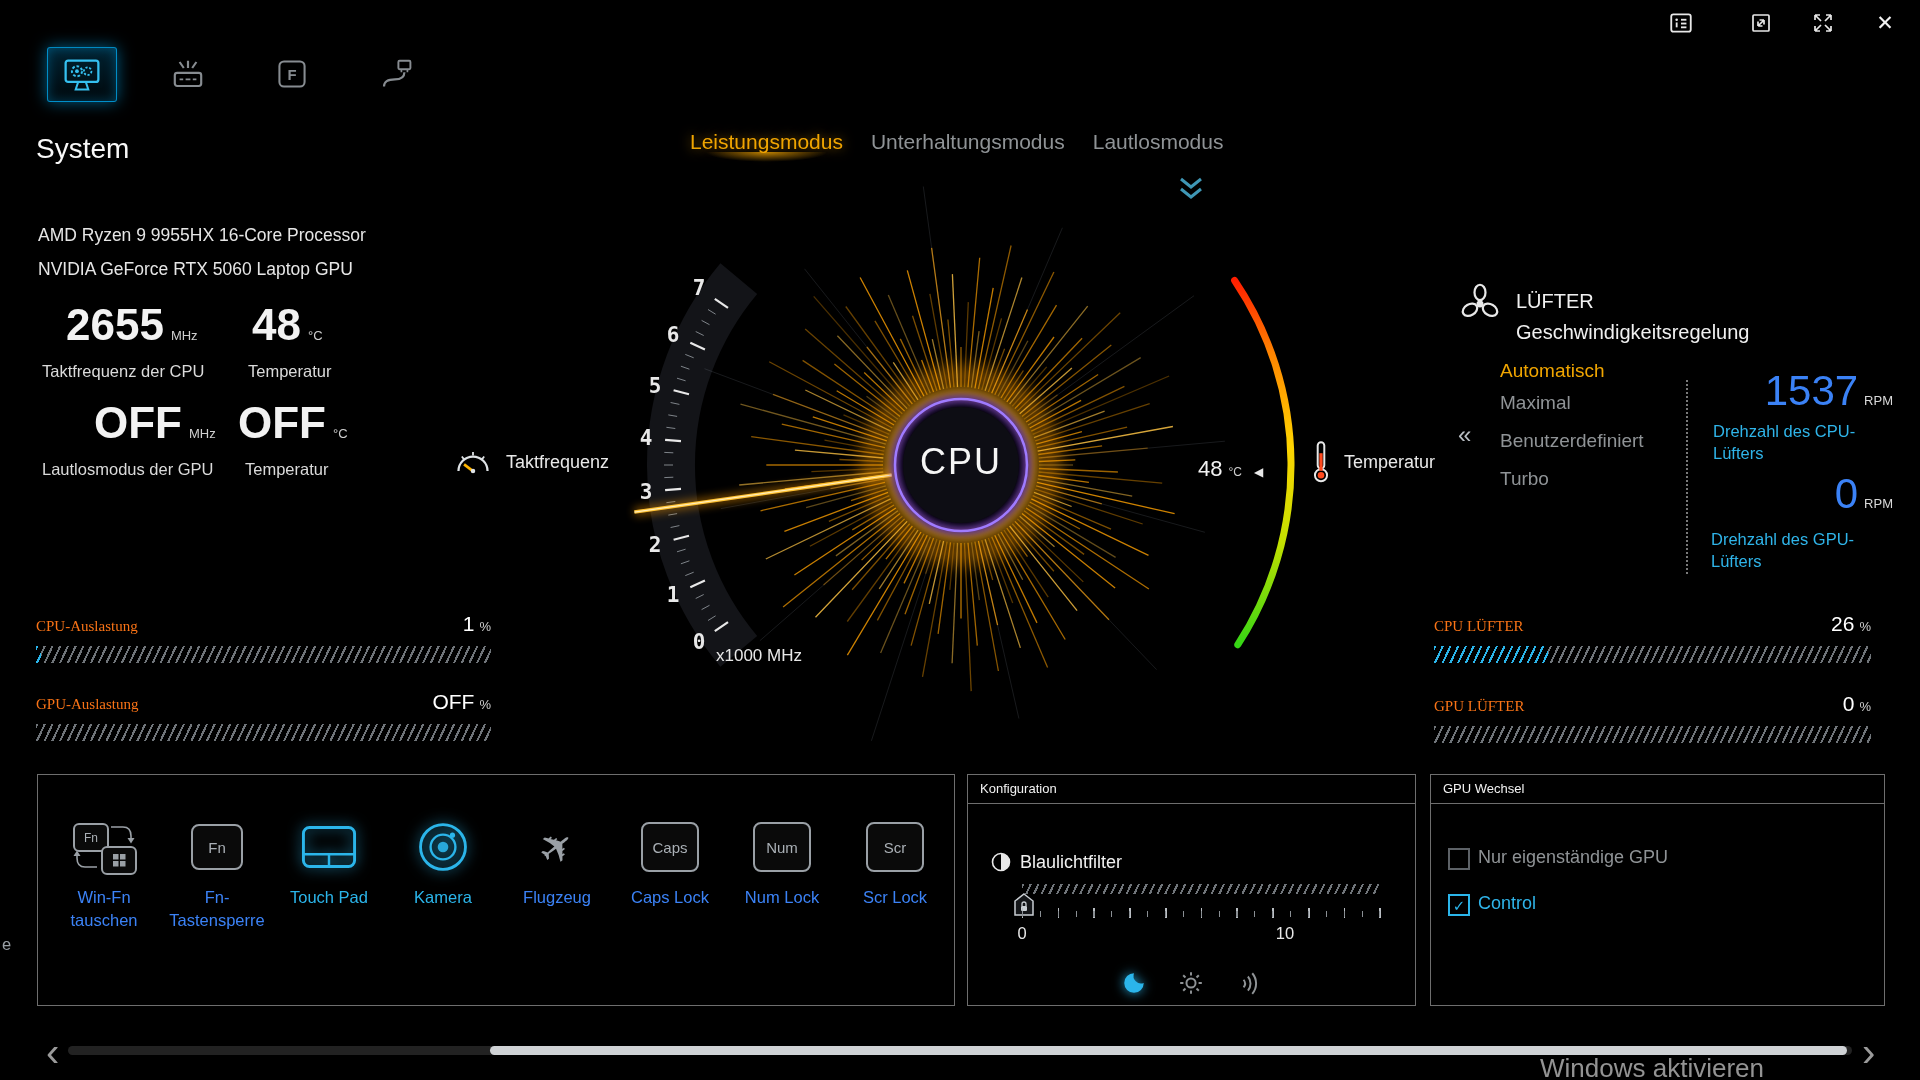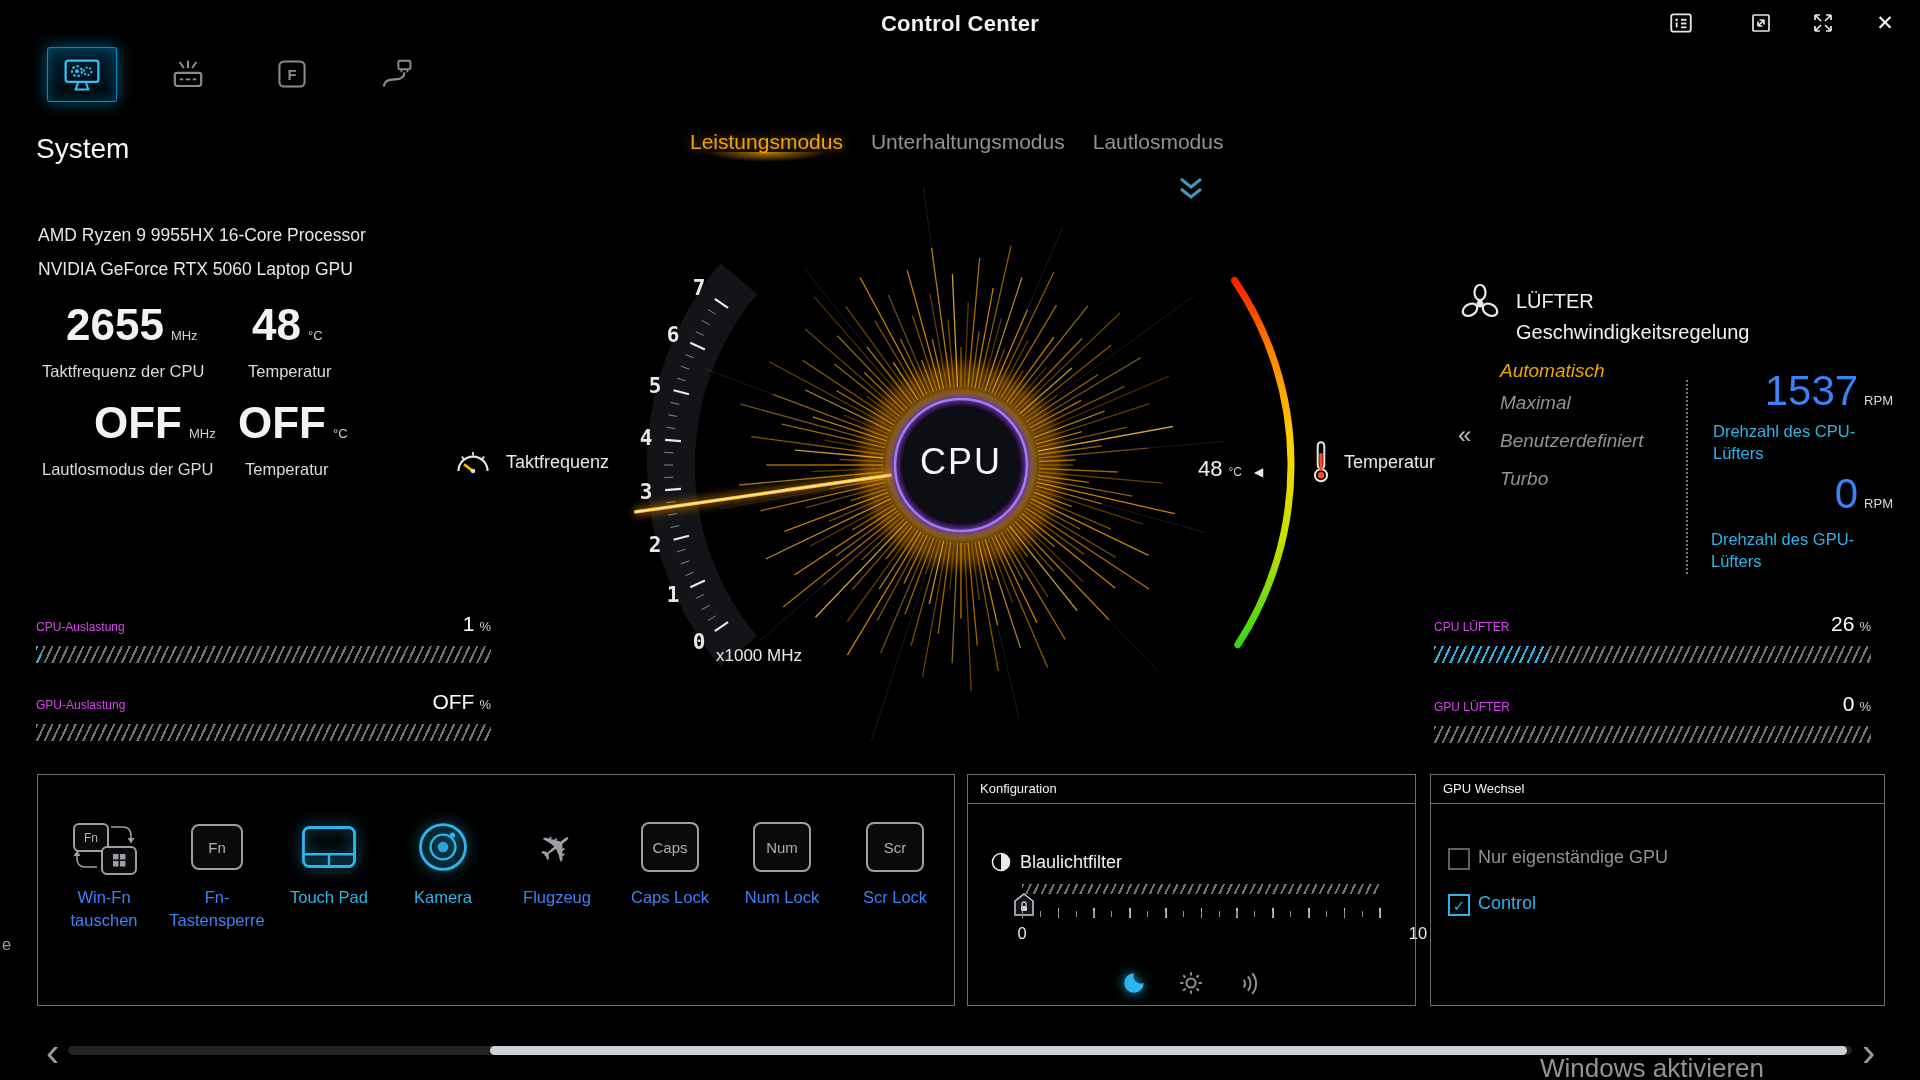--- a/index.html
+++ b/index.html
@@ -18,21 +18,21 @@
      box-shadow:0 0 16px rgba(0,170,240,.55), inset 0 0 12px rgba(0,170,240,.35);}
   .tab-btn svg{stroke:currentColor;fill:none;}
   
   .sys-heading{left:36px;top:133px;font-size:28px;color:#f8f8f8;font-weight:400;}
   .sys-line{font-size:17.5px;color:#e6e6e6;}
   .stat{display:flex;align-items:baseline;gap:7px;}
   .stat-value{font-size:44px;color:#f2f2f2;font-weight:700;}
   .stat-unit{font-size:13px;color:#cfcfcf;}
   .stat-label{font-size:16.5px;color:#dadada;}
   .usage-row{display:flex;justify-content:space-between;align-items:baseline;}
-  .usage-label{font-size:12px;color:#d946ef;}
+  .usage-label{font-size:15px;color:#f97316;font-family:Liberation Serif, serif;}
   .val-num{font-size:21px;color:#fff;}
   .val-unit{font-size:13px;color:#cfcfcf;margin-left:5px;}
   .hatch-bar{height:17px;background:repeating-linear-gradient(115deg,#70757a 0 2px,transparent 2px 7px);overflow:hidden;}
   .hatch-fill{position:absolute;left:0;top:0;bottom:0;width:0;background:repeating-linear-gradient(115deg,#2bb5ea 0 2px,transparent 2px 7px);}
   
   .modes-row{left:690px;top:130px;display:flex;gap:28px;}
   .mode-item{font-size:21px;color:#8f9396;cursor:pointer;position:relative;}
   .mode-item.active{color:#f0a500;text-shadow:0 0 12px rgba(245,166,0,.6);}
   .mode-item.active::after{content:"";position:absolute;left:-10px;right:-10px;bottom:-12px;height:14px;
      background:radial-gradient(ellipse 50% 100% at 50% 0%,rgba(245,166,0,.75),rgba(245,166,0,0) 70%);}
@@ -40,21 +40,21 @@
   .cpu-label{left:901px;top:441px;width:120px;text-align:center;font-size:36px;color:#f5f5f5;letter-spacing:2px;}
   .x1000{left:695px;top:646px;font-size:17px;color:#e8e8e8;margin-left:21px;}
   .takt-label{left:506px;top:452px;font-size:18px;color:#e8e8e8;}
   .temp-reading{left:1198px;top:456px;display:flex;align-items:baseline;gap:6px;}
   .temp-num{font-size:22px;color:#f2f2f2;}
   .temp-unit{font-size:12px;color:#cfcfcf;}
   .temp-marker{font-size:12px;color:#e8e8e8;margin-left:6px;}
   .temp-label{left:1344px;top:452px;font-size:18px;color:#e8e8e8;}
   
   .fan-title{font-size:20px;color:#f0f0f0;}
-  .fan-opt{left:1500px;font-size:19px;color:#8f9396;cursor:pointer;font-style:italic;}
+  .fan-opt{left:1500px;font-size:19px;color:#8f9396;cursor:pointer;}
   .fan-opt.active{color:#f0a500;}
   .fan-chevrons{left:1458px;top:423px;font-size:24px;color:#b9bec3;cursor:pointer;line-height:1;}
   .dotted-divider{left:1686px;top:380px;height:194px;border-left:2px dotted #7a7a7a;}
   .rpm-row{right:27px;display:flex;align-items:baseline;gap:6px;}
   .rpm-num{font-size:42px;color:#3b82f6;}
   .rpm-unit{font-size:13px;color:#d8d8d8;}
   .rpm-link{width:185px;font-size:16.5px;line-height:1.35;color:#2fb4e9;}
   
   .panel{border:1px solid rgba(200,200,200,.55);background:rgba(0,0,0,.2);}
   .panel-title-row{position:absolute;left:0;top:0;right:0;height:28px;line-height:28px;padding-left:12px;
@@ -87,21 +87,20 @@
   
   .scroll-arrow{font-size:40px;color:#9a9a9a;cursor:pointer;line-height:1;}
   .scroll-track{left:68px;top:1046px;width:1784px;height:9px;background:#222;border-radius:5px;}
   .scroll-thumb{left:490px;top:1046px;width:1357px;height:9px;background:#cfd2d5;border-radius:5px;cursor:pointer;}
   .watermark{left:1540px;top:1053px;font-size:26px;color:#a8a8a8;opacity:.88;}
 </style>
 </head>
 <body>
 
 <div class="abs titlebar">
-  <div class="abs title-text">Control Center</div>
 
   <div class="abs tb-btn" style="left:1662px">
     <svg width="26" height="26" viewBox="0 0 24 24">
       <rect x="3" y="4" width="18" height="16" rx="2"></rect>
       <circle cx="8" cy="9" r="1.2" fill="#e8e8e8" stroke="none"></circle>
       <line x1="8" y1="11.5" x2="8" y2="16"></line>
       <line x1="12" y1="9" x2="17" y2="9"></line>
         <line x1="12" y1="12.5" x2="17" y2="12.5"></line>
         <line x1="12" y1="16" x2="17" y2="16"></line>
     </svg>
@@ -619,21 +618,21 @@
 <div class="abs" style="left:1014px;top:893px">
   <svg width="20" height="23" viewBox="0 0 20 23">
     <polygon points="10,1 19,8 19,22 1,22 1,8" fill="#141619" stroke="#c9ced3" stroke-width="1.5"></polygon>
     <rect x="7" y="13" width="6" height="5" rx="1" fill="#c9ced3"></rect>
     <path d="M8 13 v-2 a2 2 0 0 1 4 0 v2" stroke="#c9ced3" fill="none" stroke-width="1.3"></path>
   </svg>
 </div>
 <div class="abs ruler-major" style="left:1022px;top:908px;width:359px"></div>
 <div class="abs ruler-minor" style="left:1022px;top:911px;width:359px"></div>
 <div class="abs slider-num" style="left:1012px;top:924px;width:20px">0</div>
-<div class="abs slider-num" style="left:1405px;top:924px;width:26px">10</div>
+<div class="abs slider-num" style="left:1272px;top:924px;width:26px">10</div>
 
 <div class="abs cfg-icon-btn" style="left:1117px;top:966px">
   <svg width="26" height="26" viewBox="0 0 24 24" style="filter:drop-shadow(0 0 6px rgba(43,181,234,.9))">
     <path d="M12 3 a9 9 0 1 0 9 9 a7 7 0 0 1 -9 -9 z" fill="#2bb5ea"></path>
   </svg>
 </div>
 <div class="abs cfg-icon-btn" style="left:1174px;top:966px">
   <svg width="26" height="26" viewBox="0 0 24 24">
     <circle cx="12" cy="12" r="4.2" fill="none" stroke="#8f9396" stroke-width="1.8"></circle>
     <g stroke="#8f9396" stroke-width="1.8">

